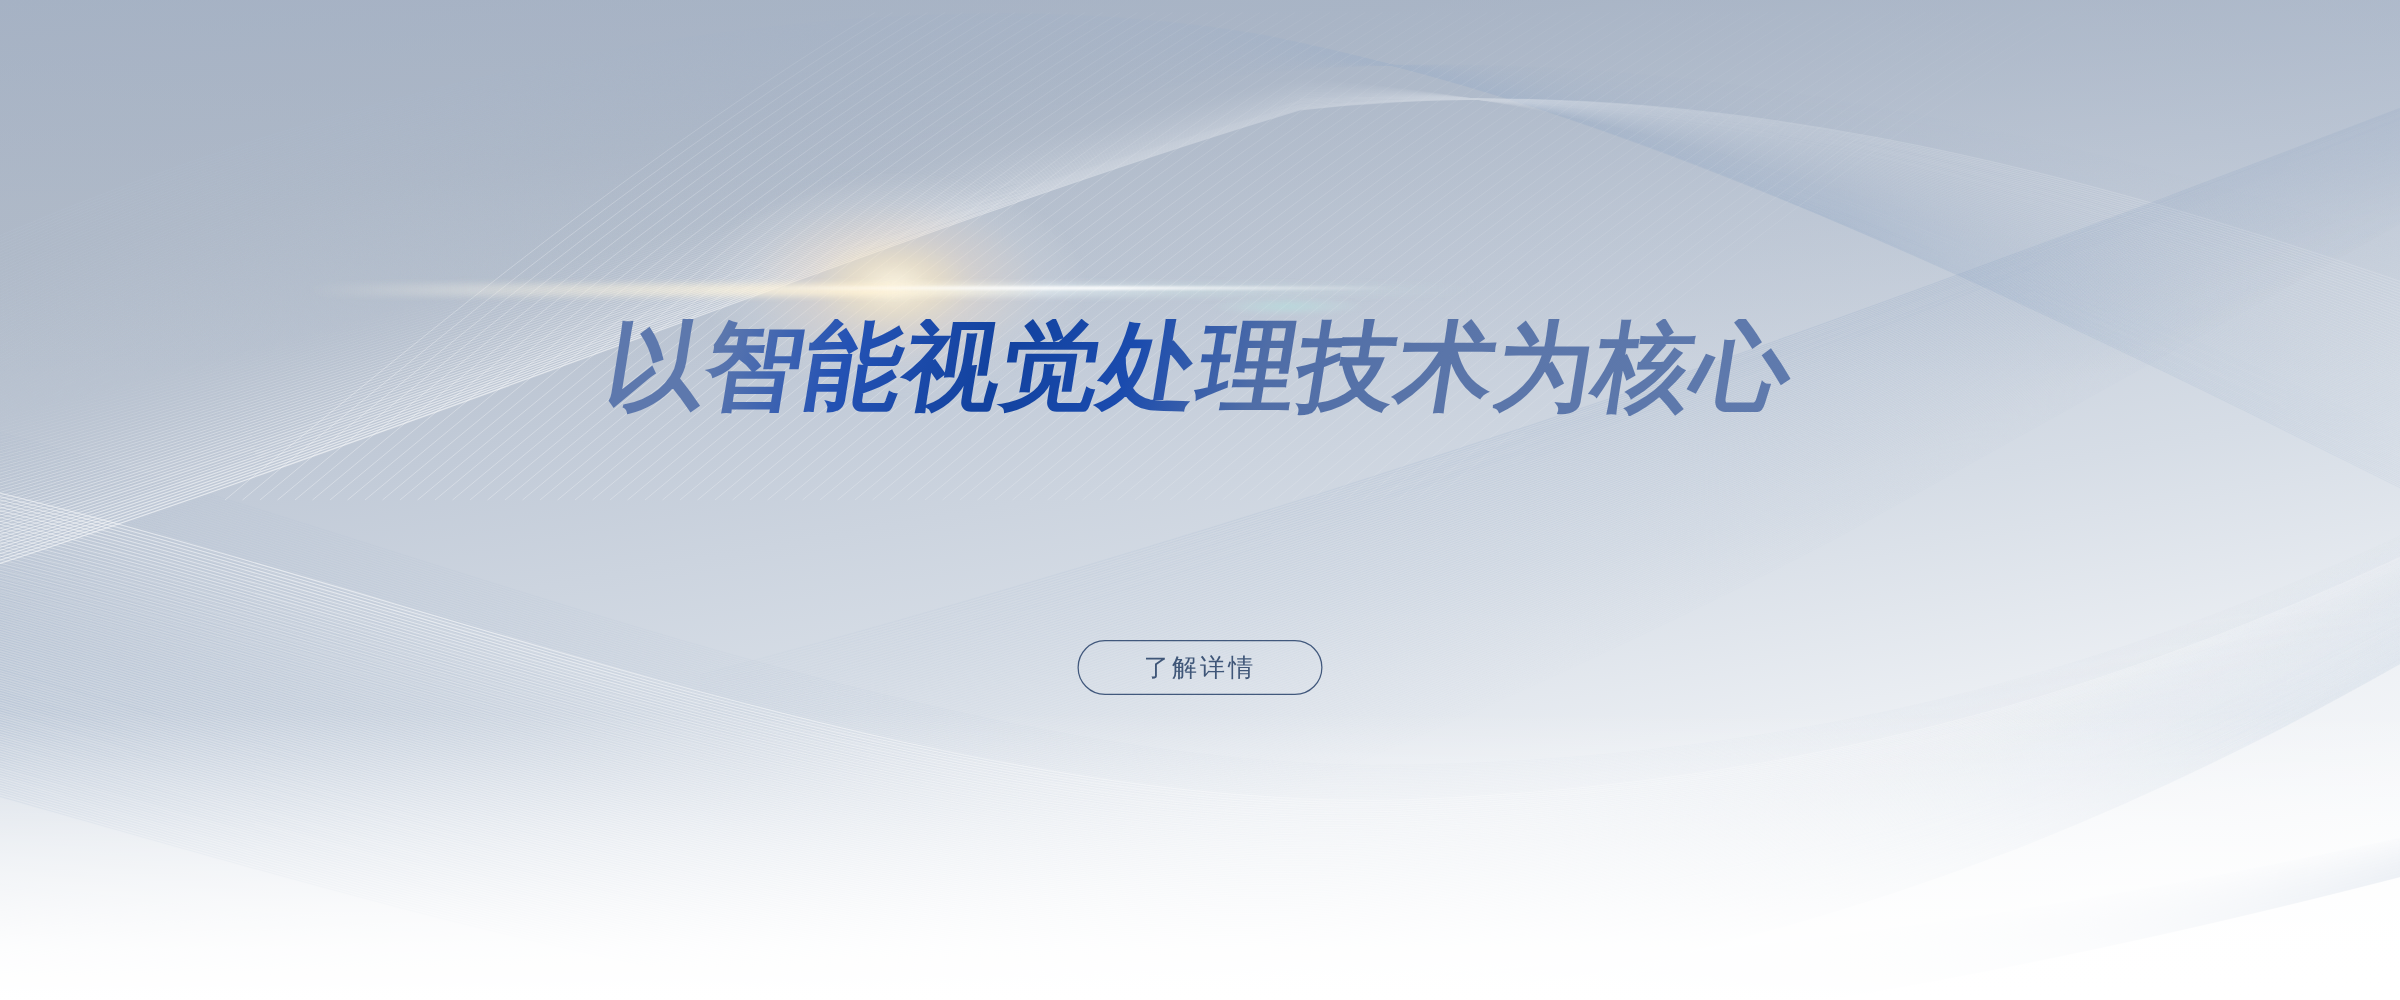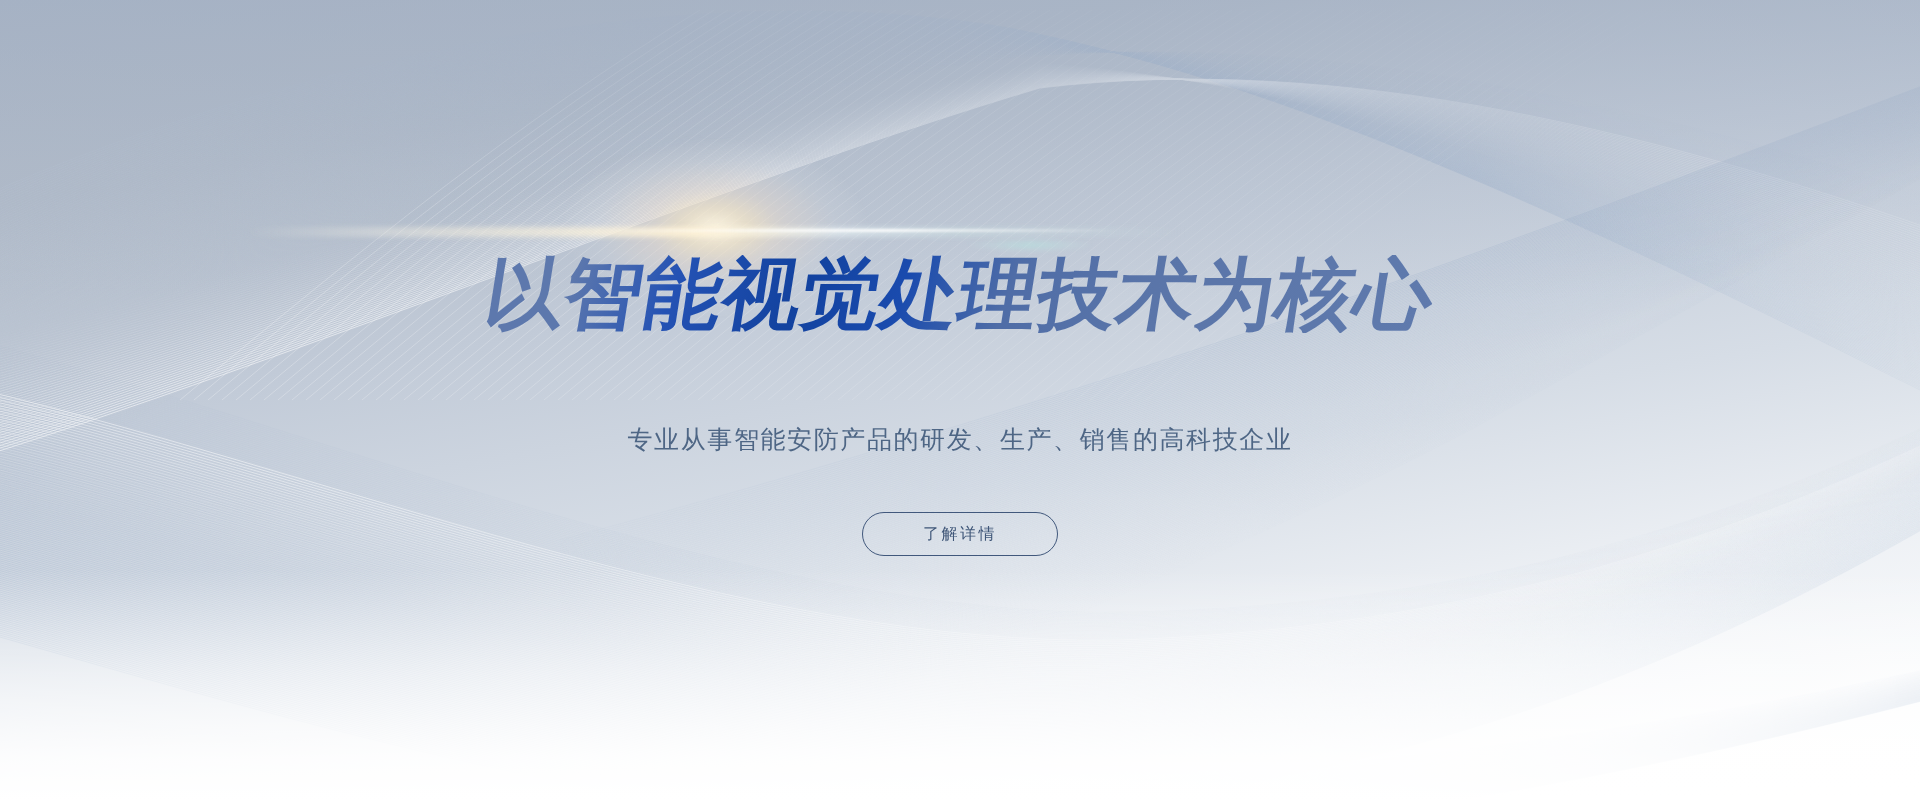--- a/index.html
+++ b/index.html
@@ -181,21 +181,21 @@
     left: 50%;
     transform: translateX(-50%);
     width: 196px;
     height: 44px;
     box-sizing: border-box;
     border: 1.6px solid #41587c;
     border-radius: 26px;
     background: transparent;
     color: #3f5678;
     font-family: "Liberation Sans", "DejaVu Sans", sans-serif;
-    font-size: 16px;
+    font-size: 20px;
     letter-spacing: 2.5px;
     display: flex;
     align-items: center;
     justify-content: center;
     cursor: pointer;
     padding: 0;
   }
 </style>
 </head>
 <body>
@@ -917,17 +917,16 @@
   <div id="top-shade"></div>
   <div id="flare-core"></div>
   <div id="flare-streak"></div>
   <div id="flare-streak-2"></div>
   <div id="flare-glow-teal"></div>
   <div id="bottom-fade"></div>
 
   <div id="content">
     <h1 id="headline">以智能视觉处理技术为核心</h1>
 
-    <p id="subtitle">专业从事智能安防产品的研发、生产、销售的高科技企业</p>
 
     <button id="cta-button">了解详情</button>
   </div>
 </div>
 
 </body></html>

